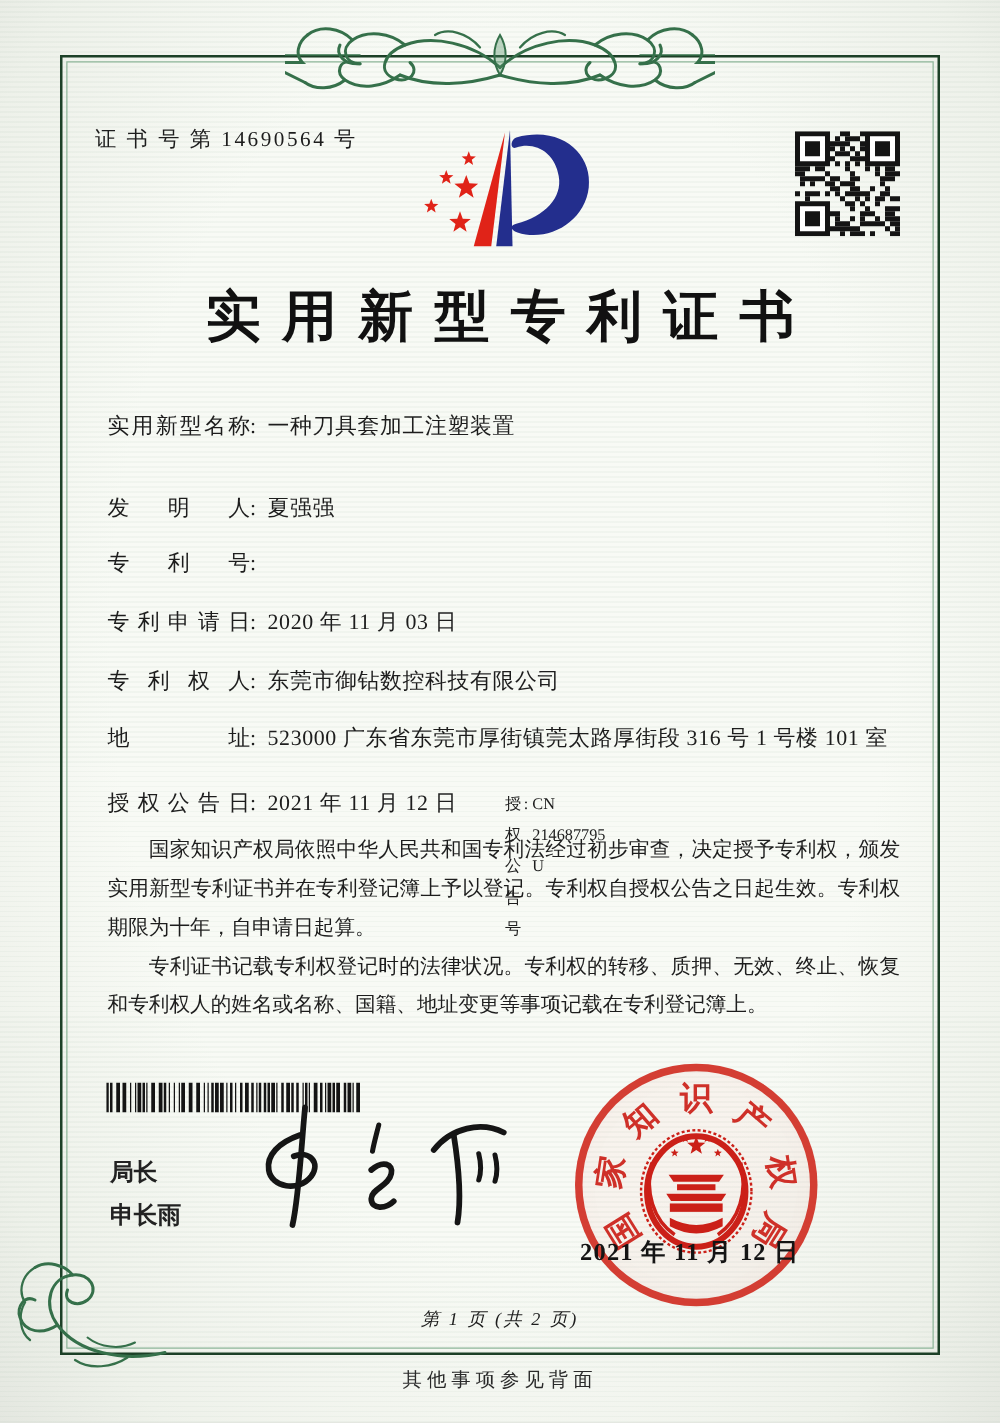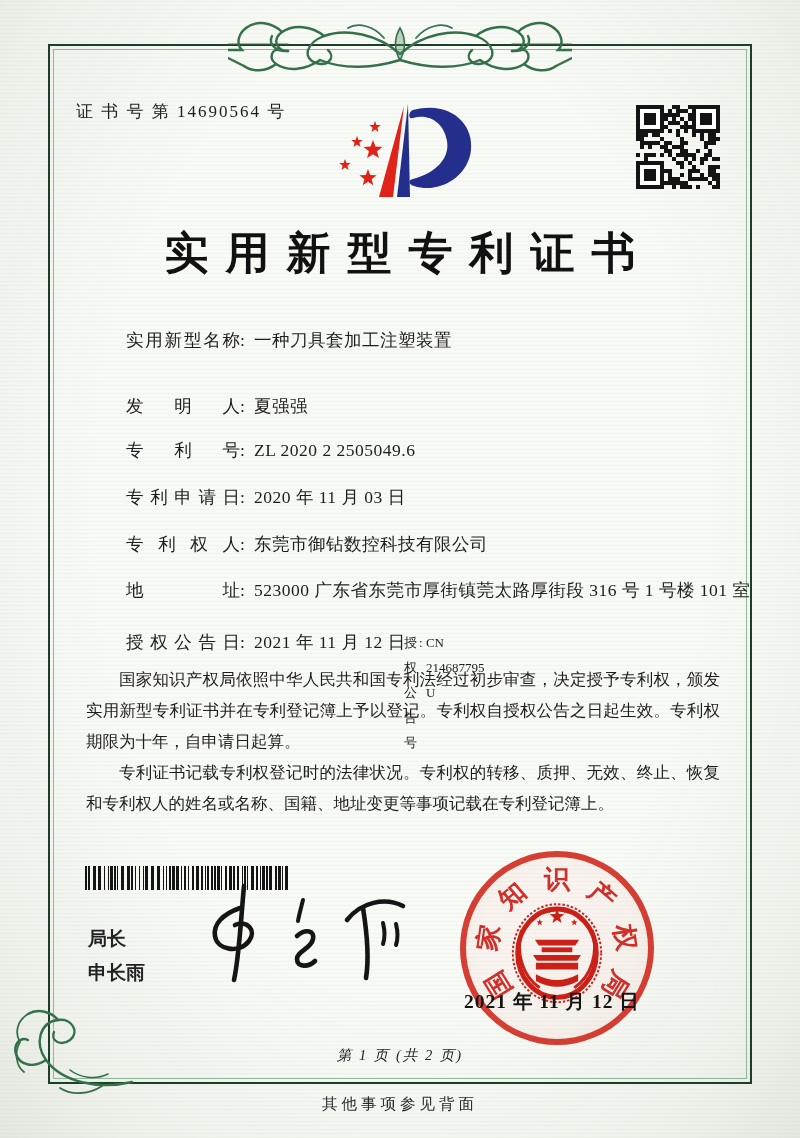--- a/index.html
+++ b/index.html
@@ -17,21 +17,21 @@
   .frame-inner{position:absolute;left:3px;top:3px;right:3px;bottom:3px;
     border:1.5px solid #8fb79a;}
   .ornament{position:absolute;pointer-events:none;}
   .cert-no{position:absolute;left:76px;top:100px;font-size:17px;letter-spacing:2px;white-space:nowrap;}
   .logo{position:absolute;left:320px;top:93px;width:160px;height:112px;}
   .qr{position:absolute;left:636px;top:105px;width:84px;height:84px;}
   .title{position:absolute;left:0;top:224px;width:100%;text-align:center;
     font-size:44px;font-weight:700;letter-spacing:17px;text-indent:17px;color:#111;}
   .fields{position:absolute;left:86px;top:318px;width:636px;}
   .frow{position:absolute;left:0;display:flex;align-items:flex-start;font-size:17.5px;line-height:25px;}
-  .flabel{display:inline-block;width:114px;text-align:justify;text-align-last:justify;flex:0 0 114px;margin-left:40px;}
+  .flabel{display:inline-block;width:114px;text-align:justify;text-align-last:justify;flex:0 0 114px;}
   .fcolon{flex:0 0 14px;text-align:left;}
   .fvalue{letter-spacing:0.5px;}
   .addr .fvalue{width:508px;}
   .grant2{position:absolute;left:318px;top:0;display:flex;font-size:13px;}
   .grant2 .g2label{margin-right:2px;}
   .paras{position:absolute;left:86px;top:664px;width:634px;font-size:16.5px;
     line-height:31px;text-align:justify;}
   .paras p{margin:0;text-indent:2em;}
   .barcode{position:absolute;left:85px;top:866px;width:205px;height:24px;}
   .signer{position:absolute;left:88px;top:922px;font-family:"Liberation Sans","DejaVu Sans",sans-serif;
@@ -267,21 +267,20 @@
       <span class="fvalue">一种刀具套加工注塑装置</span>
     </div>
     <div class="frow" style="top:76px;">
       <span class="flabel">发明人</span>
         <span class="fcolon">:</span>
       <span class="fvalue">夏强强</span>
     </div>
     <div class="frow" style="top:120px;">
       <span class="flabel">专利号</span>
         <span class="fcolon">:</span>
-      <span class="fvalue">ZL 2020 2 2505049.6</span>
     </div>
     <div class="frow" style="top:167px;">
       <span class="flabel">专利申请日</span>
         <span class="fcolon">:</span>
       <span class="fvalue">2020 年 11 月 03 日</span>
     </div>
     <div class="frow" style="top:214px;">
       <span class="flabel">专利权人</span>
         <span class="fcolon">:</span>
       <span class="fvalue">东莞市御钻数控科技有限公司</span>

